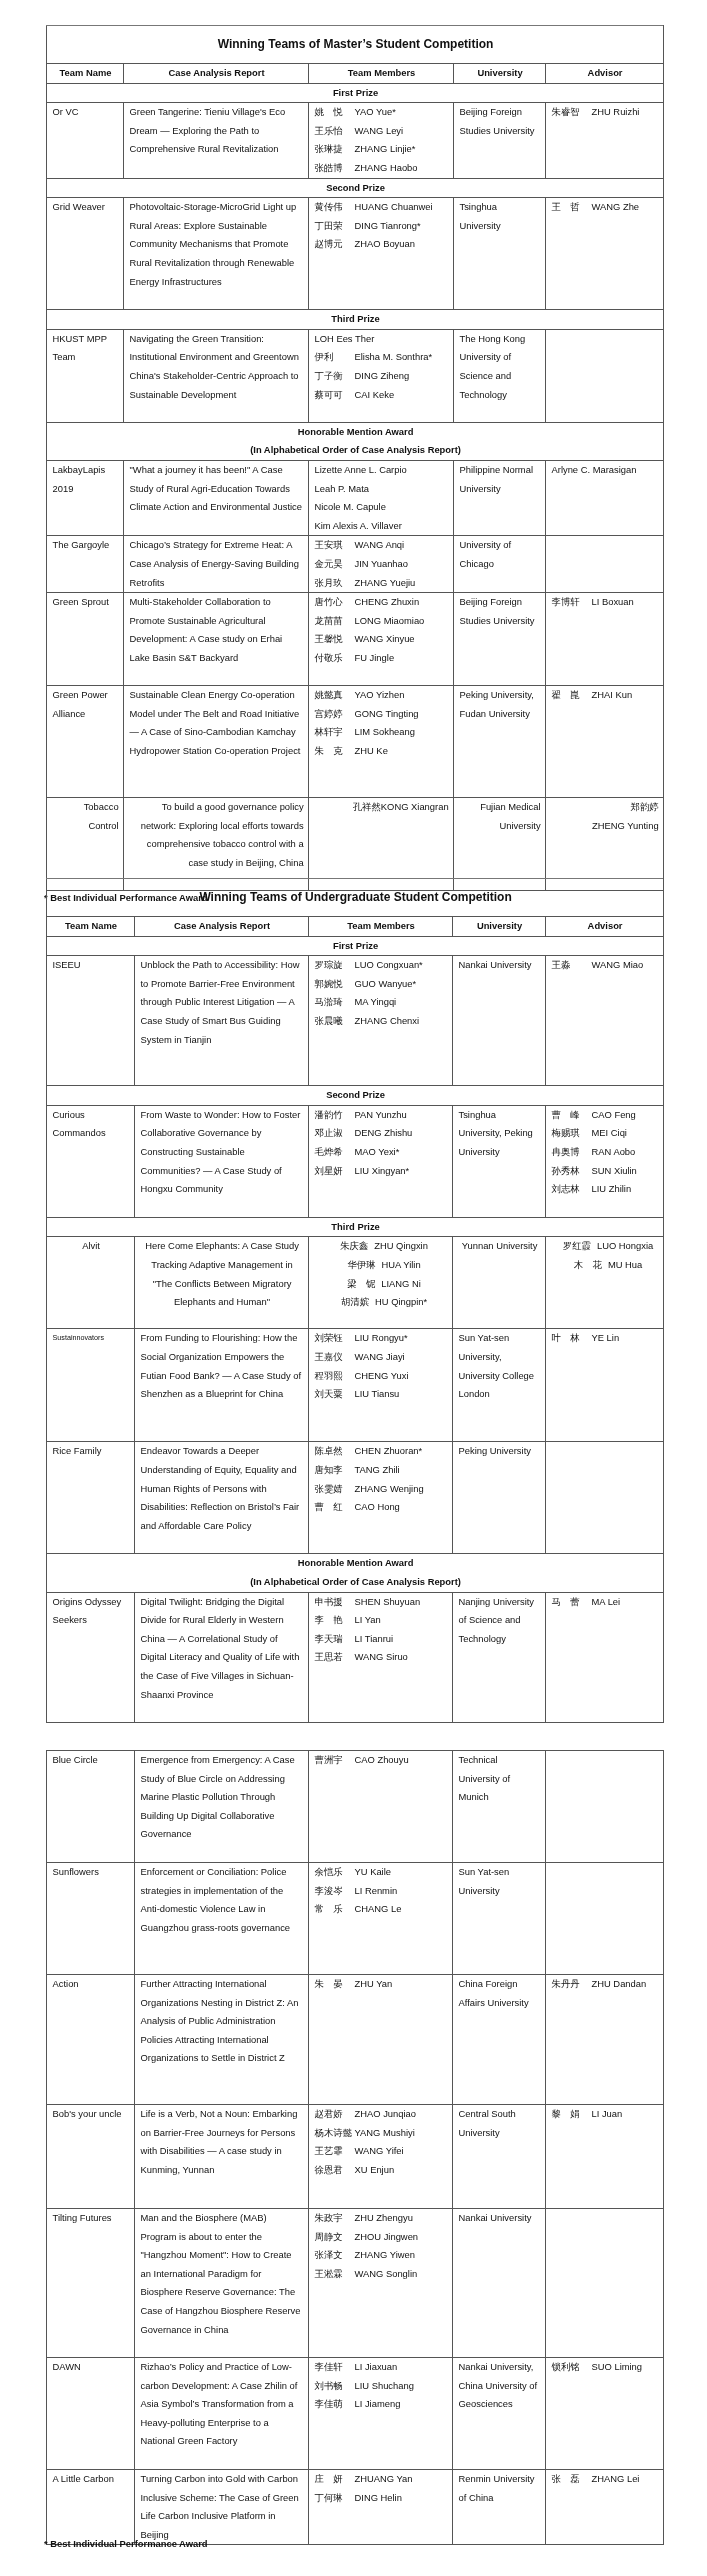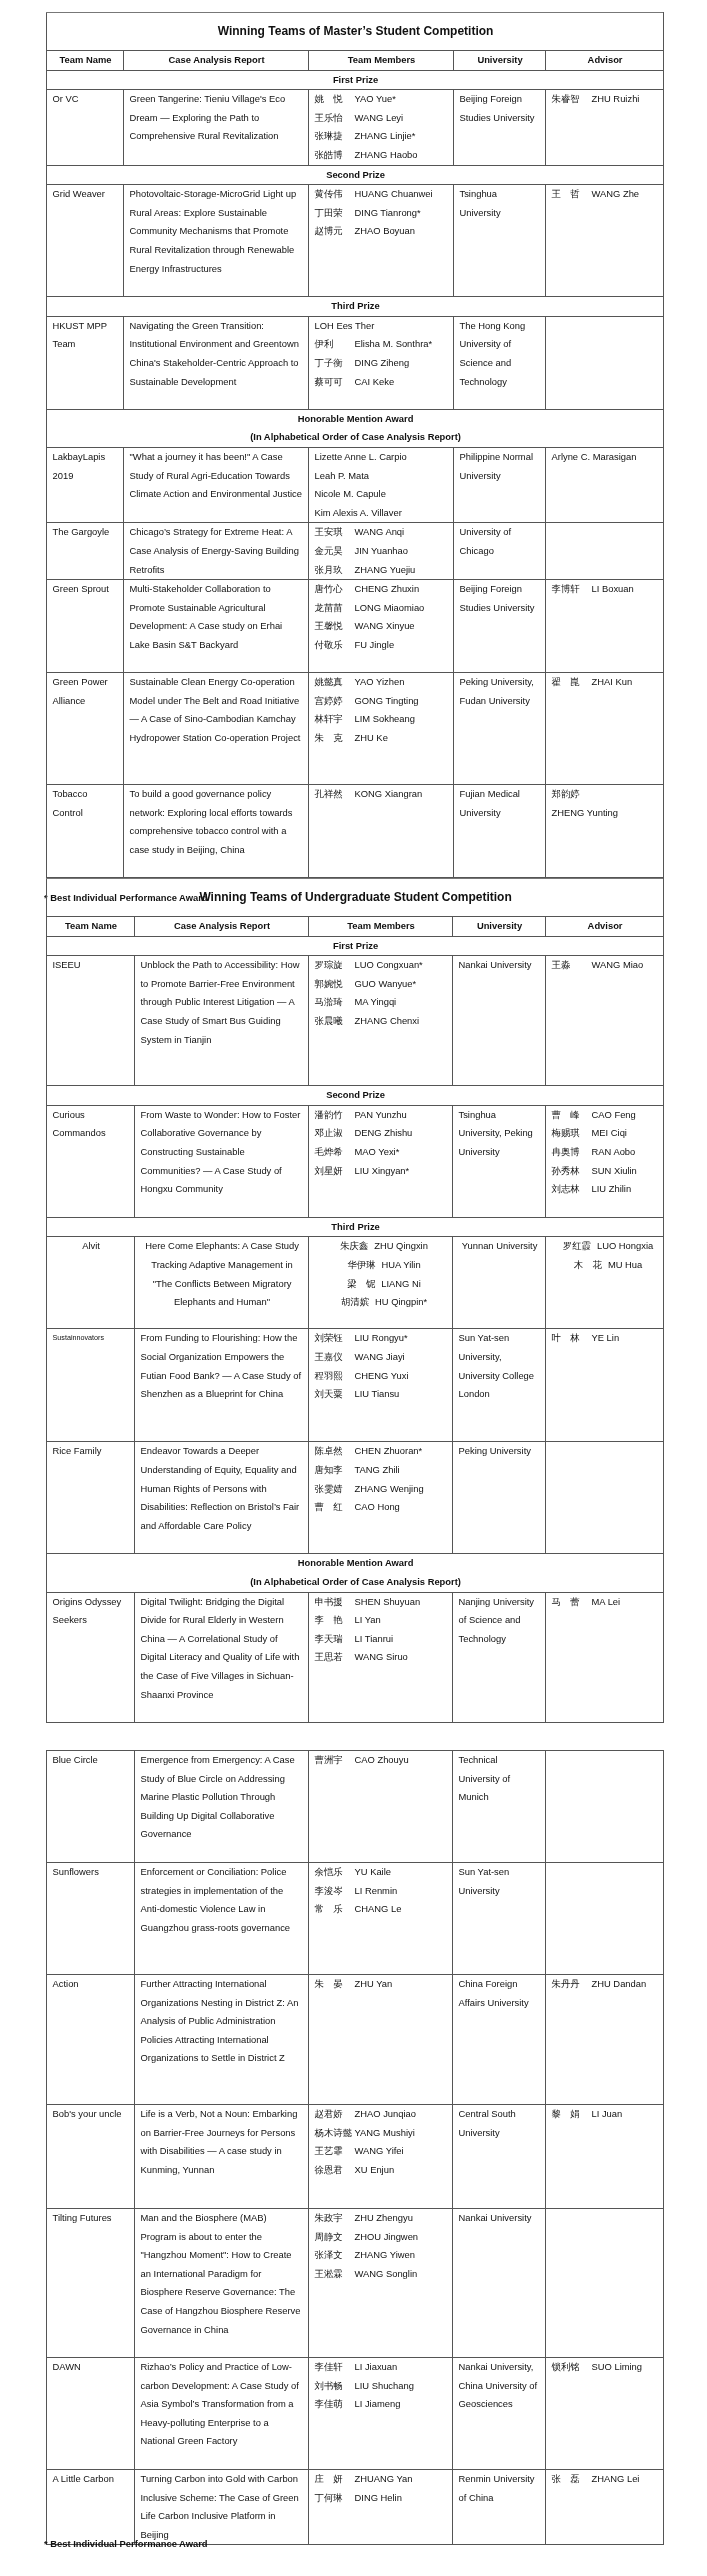--- a/index.html
+++ b/index.html
@@ -13,21 +13,21 @@
   .prize-cell { text-align: center; vertical-align: middle !important; font-weight: bold; }
   .small { font-size: 7.2px !important; }
   .member { white-space: nowrap; display: block; }
   .member .cn { display: inline-block; min-width: 40px; letter-spacing: 0; }
   .footnote { position: absolute; left: 44px; font-weight: bold; font-size: 9.4px; }
   .top-border { border-top: 1.4px solid #777 !important; }
 </style>
 </head>
 <body>
 
-<table class="awards" id="master-table" style="top:12px;">
+<table class="awards" id="master-table" style="top:25px;">
   <colgroup>
       <col style="width:77px">
       <col style="width:185px">
       <col style="width:145px">
       <col style="width:92px">
       <col style="width:118px">
     </colgroup>
   <tbody>
       <tr style="height:38px">
         <td colspan="5" class="title-cell top-border">Winning Teams of Master’s Student Competition</td>
@@ -153,21 +153,21 @@
           <span class="member"><span class="cn">姚懿真</span><span>YAO Yizhen</span></span>
           <span class="member"><span class="cn">宫婷婷</span><span>GONG Tingting</span></span>
           <span class="member"><span class="cn">林轩宇</span><span>LIM Sokheang</span></span>
           <span class="member"><span class="cn">朱　克</span><span>ZHU Ke</span></span>
         </td>
         <td>Peking University, Fudan University</td>
         <td>
           <span class="member"><span class="cn">翟　崑</span><span>ZHAI Kun</span></span>
         </td>
       </tr>
-      <tr style="height: 93px;">
+      <tr style="height: 93px; text-align: right;">
         <td>Tobacco Control</td>
         <td>To build a good governance policy network: Exploring local efforts towards comprehensive tobacco control with a case study in Beijing, China</td>
         <td>
           <span class="member"><span class="cn">孔祥然</span><span>KONG Xiangran</span></span>
         </td>
         <td>Fujian Medical University</td>
         <td>
           <span class="member"><span class="cn">郑韵婷</span><span></span></span>
           <span class="member"><span class="cn" style="min-width: 0px;"></span><span>ZHENG Yunting</span></span>
         </td>
@@ -375,21 +375,21 @@
           <span class="member"><span class="cn">朱政宇</span><span>ZHU Zhengyu</span></span>
           <span class="member"><span class="cn">周静文</span><span>ZHOU Jingwen</span></span>
           <span class="member"><span class="cn">张泽文</span><span>ZHANG Yiwen</span></span>
           <span class="member"><span class="cn">王淞霖</span><span>WANG Songlin</span></span>
         </td>
         <td>Nankai University</td>
         <td></td>
       </tr>
       <tr style="height: 112px;">
         <td>DAWN</td>
-        <td>Rizhao’s Policy and Practice of Low-carbon Development: A Case Study of Asia Symbol’s Transformation from a Heavy-polluting Enterprise to a National Green Factory</td>
+        <td>Rizhao’s Policy and Practice of Low-carbon Development: A Case Zhilin of Asia Symbol’s Transformation from a Heavy-polluting Enterprise to a National Green Factory</td>
         <td>
           <span class="member"><span class="cn">李佳轩</span><span>LI Jiaxuan</span></span>
           <span class="member"><span class="cn">刘书畅</span><span>LIU Shuchang</span></span>
           <span class="member"><span class="cn">李佳萌</span><span>LI Jiameng</span></span>
         </td>
         <td>Nankai University, China University of Geosciences</td>
         <td>
           <span class="member"><span class="cn">锁利铭</span><span>SUO Liming</span></span>
         </td>
       </tr>

